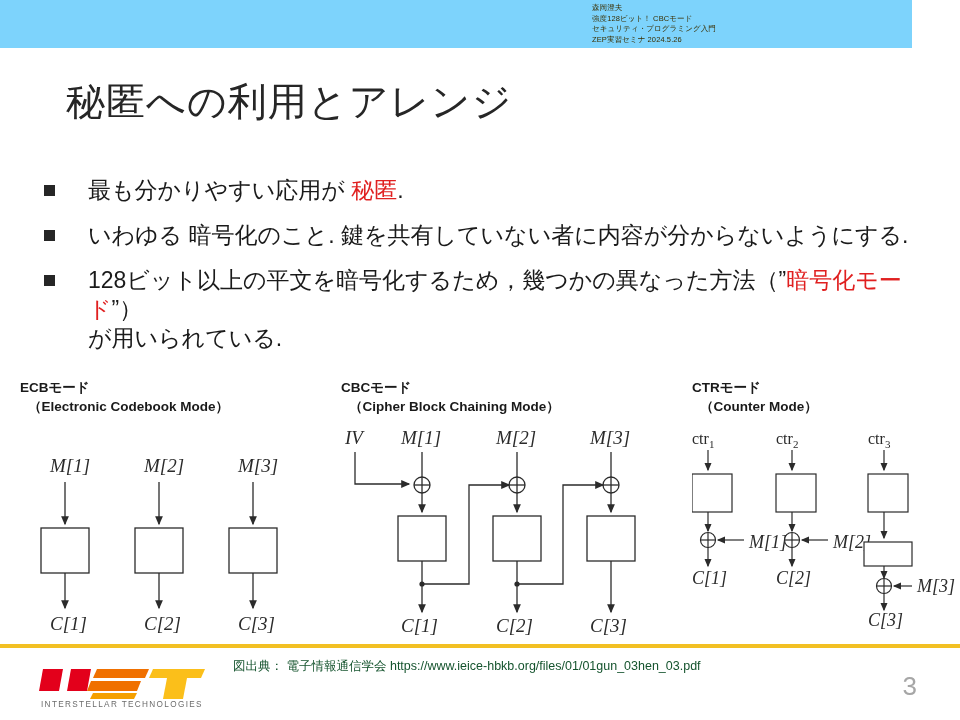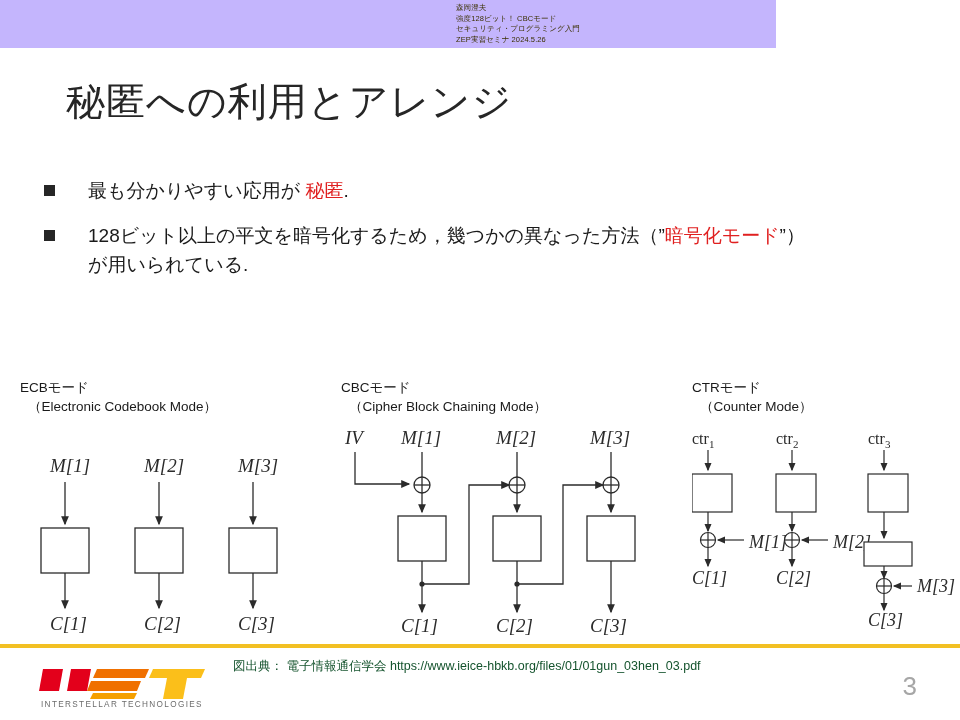--- a/index.html
+++ b/index.html
@@ -15,23 +15,23 @@
     width: 960px;
     height: 720px;
     background: #ffffff;
     overflow: hidden;
   }
 
   
   #header-band {
     position: absolute;
     left: 0; top: 0;
-    width: 776px;
+    width: 912px;
     height: 48px;
-    background: #c4b5fd;
+    background: #7dd3fc;
   }
   #header-meta {
     position: absolute;
     right: 140px;
     top: 3px;
     width: 180px;
     text-align: left;
     font-size: 7.5px;
     line-height: 10.6px;
     color: #3a2f00;
@@ -56,41 +56,41 @@
   #bullets {
     position: absolute;
     left: 40px;
     top: 176px;
     width: 890px;
   }
   .bullet {
     position: relative;
     padding-left: 48px;
     margin-bottom: 16px;
-    font-size: 19px;
+    font-size: 23px;
     line-height: 29px;
     color: #1a1a1a;
   }
   .bullet .marker {
     position: absolute;
     left: 4px;
     top: 9px;
     width: 11px;
     height: 11px;
     background: #262626;
     display: block;
   }
   .bullet .red { color: #E02020; }
   .bullet .ind { display: block; }
 
   
   .diagram-block { position: absolute; }
   .mode-caption {
     font-size: 13.5px;
-    font-weight: normal;
+    font-weight: bold;
     color: #1a1a1a;
     line-height: 19px;
     white-space: nowrap;
   }
   .mode-caption .sub { display: block; padding-left: 8px; }
   .diagram-canvas { position: relative; }
   .diagram-canvas svg { display: block; }
 
   
   #footer-rule {
@@ -143,20 +143,24 @@
 
   <div id="page-title">秘匿への利用とアレンジ</div>
 
   <div id="bullets">
 
     <div class="bullet">
       <span class="marker"></span>
       <span>最も分かりやすい応用が </span><span class="red">秘匿</span><span>.</span>
     </div>
 
+    <div class="bullet">
+      <span class="marker"></span>
+      <span>いわゆる 暗号化のこと. 鍵を共有していない者に内容が分からないようにする.</span>
+    </div>
 
     <div class="bullet">
       <span class="marker"></span>
       <span>128ビット以上の平文を暗号化するため，幾つかの異なった方法（”</span><span class="red">暗号化モード</span><span>”）</span>
       <span class="ind">が用いられている.</span>
     </div>
 
   </div>
 
   <div class="diagram-block" style="left:20px; top:378px; width:310px;">

